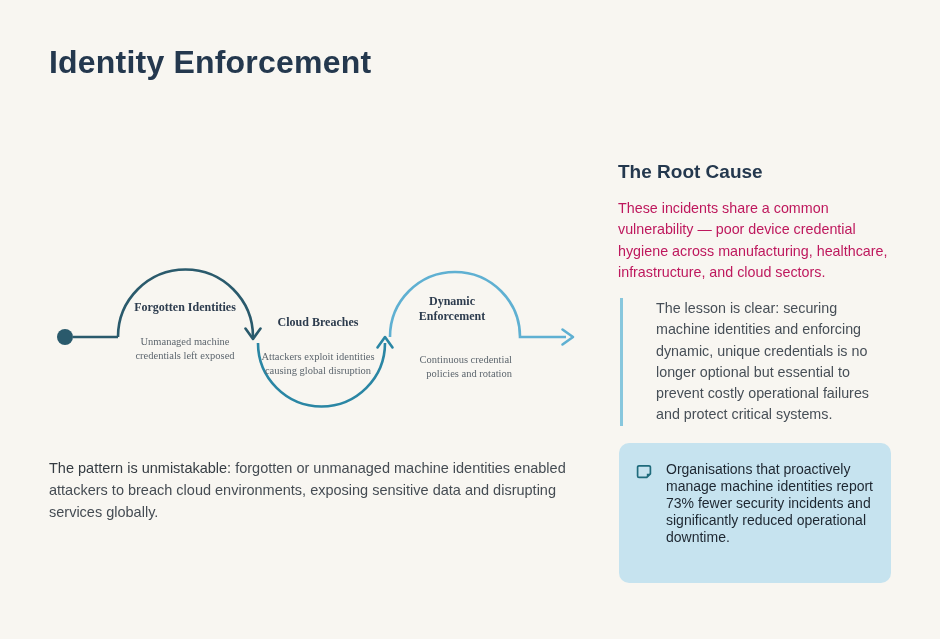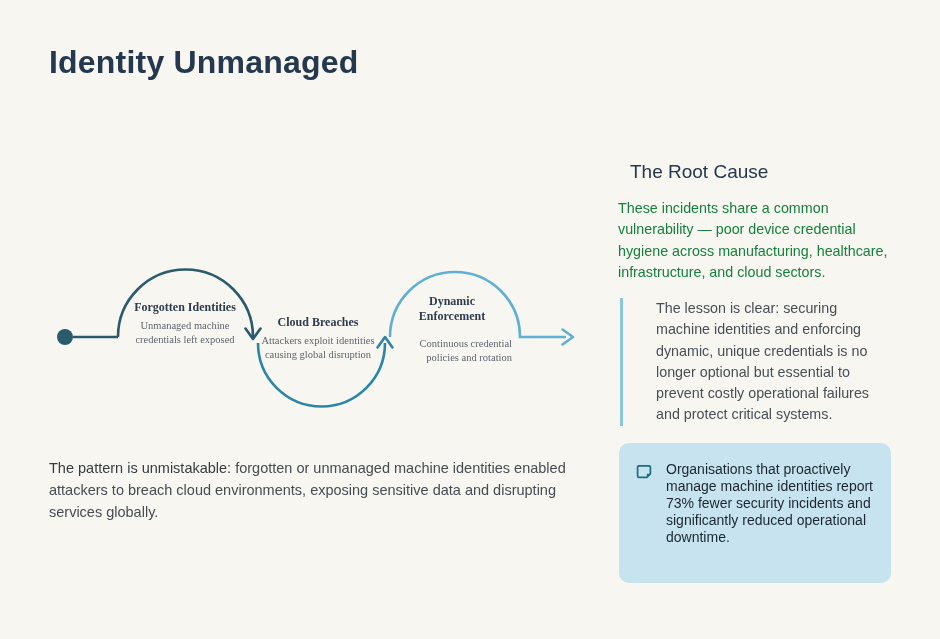--- a/index.html
+++ b/index.html
@@ -17,64 +17,64 @@
     position: absolute; left: 49px; top: 40px; width: 820px;
     font-size: 32px; font-weight: 600; color: #24384e;
     line-height: 44px; letter-spacing: 0.2px;
   }
 
   
   .diagram { position: absolute; left: 49px; top: 253px; width: 560px; height: 180px; font-family: Liberation Serif, serif; }
   .diagram svg { position: absolute; left: 0; top: 0; }
   .node-label { position: absolute; text-align: center; }
   .node-title { font-size: 12px; font-weight: 700; color: #2d3c4e; line-height: 15px; margin-bottom: 4px; }
-  .node-sub { font-size: 10.5px; color: #5d666e; line-height: 13.5px; margin: 0 auto; }
+  .node-sub { font-size: 10.5px; color: #5d666e; line-height: 13.5px; margin: 16px auto; }
   .n1-title { left: 56px; top: 47px; width: 160px; }
   .n1-sub   { left: 71px; top: 66px; width: 130px; }
   .n2-title { left: 189px; top: 62px; width: 160px; }
   .n2-sub   { left: 201px; top: 81px; width: 136px; }
   .n3-title { left: 348px; top: 41px; width: 110px; }
   .n3-sub   { left: 343px; top: 84px; width: 120px; text-align: right; }
 
   
   .summary {
     position: absolute; left: 49px; top: 457px; width: 536px;
     font-size: 14.5px; line-height: 22px; color: #454c53;
   }
   .summary .lead { font-weight: 400; color: #353c42; text-align: center; }
 
   
   .rc-heading {
     position: absolute; left: 618px; top: 161px;
-    font-size: 19px; font-weight: 400; color: #24384e; margin-left: 12px;
+    font-size: 19px; font-weight: 700; color: #24384e;
   }
   .rc-paragraph {
     position: absolute; left: 618px; top: 198px; width: 280px;
-    font-size: 14.3px; line-height: 21.3px; color: #15803d;
+    font-size: 14.3px; line-height: 21.3px; color: #be185d;
   }
   .rc-quote {
     position: absolute; left: 620px; top: 298px; width: 264px;
     border-left: 3px solid #88c7dd; padding-left: 33px;
     font-size: 14.3px; line-height: 21.3px; color: #474f57;
   }
   .callout {
     position: absolute; left: 619px; top: 443px; width: 272px; height: 140px;
     background: #c6e3ef; border-radius: 10px;
     padding: 18px 14px 0 47px;
   }
   .callout .note-icon { position: absolute; left: 17px; top: 21px; }
   .callout-text { font-size: 14px; line-height: 17px; color: #1d2630; }
 </style>
 </head>
 <body>
 
 <div class="page">
 
   <h1 class="main-title">
-    <div>Identity Unmanaged</div>
+    <div>Identity Enforcement</div>
   </h1>
 
   <div class="diagram">
     <svg width="560" height="180" viewBox="0 0 560 180">
       <circle cx="16" cy="84" r="8" fill="#2a5a6c"></circle>
       <path d="M24 84 H69" fill="none" stroke-width="2.6" stroke="#2a5a6c"></path>
       <path d="M69 84 A67.5 67.5 0 0 1 204 84" fill="none" stroke-width="2.6" stroke="#2a5a6c"></path>
       <path d="M196.5 75.5 L204 86 L211.5 75.5" fill="none" stroke-width="2.6" stroke-linecap="round" stroke-linejoin="round" stroke="#2a5a6c"></path>
       <path d="M209 90 A63.5 63.5 0 0 0 336 90" fill="none" stroke-width="2.6" stroke="#2a86a4"></path>
       <path d="M328.5 94.5 L336 84 L343.5 94.5" fill="none" stroke-width="2.6" stroke-linecap="round" stroke-linejoin="round" stroke="#2a86a4"></path>

